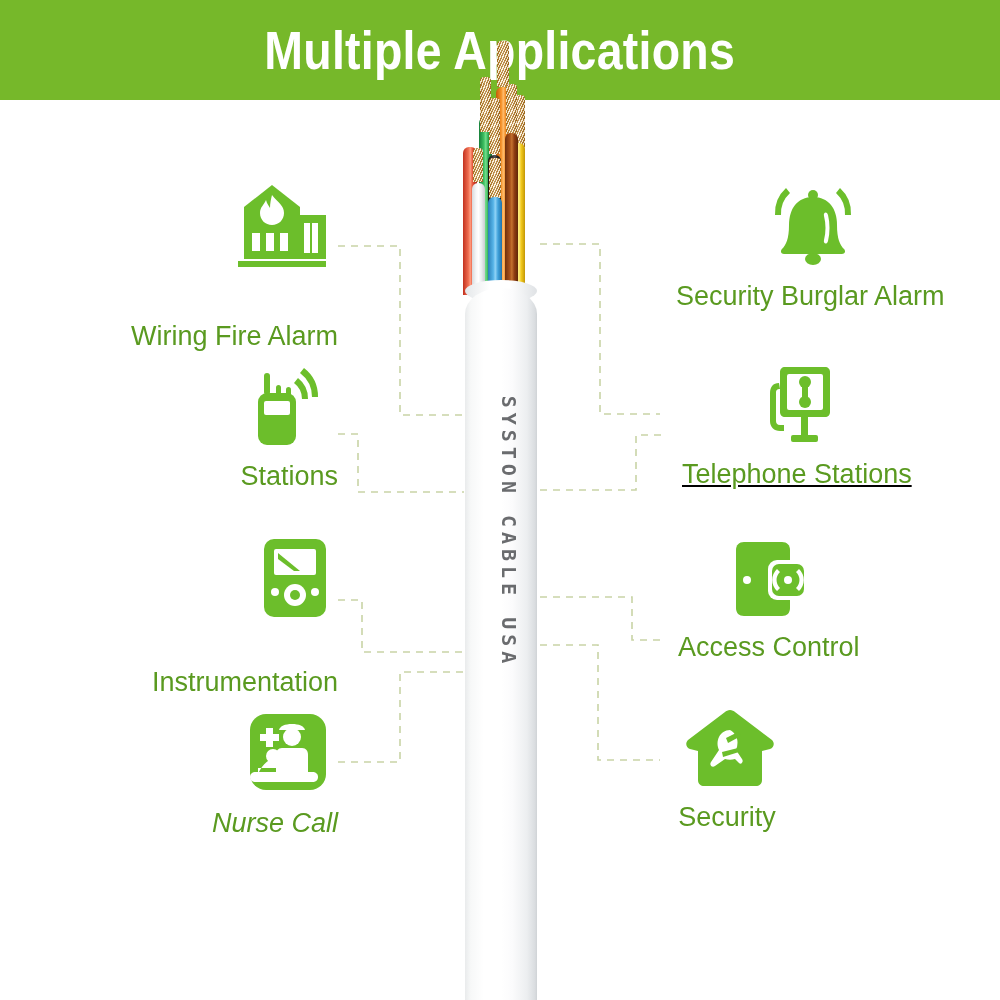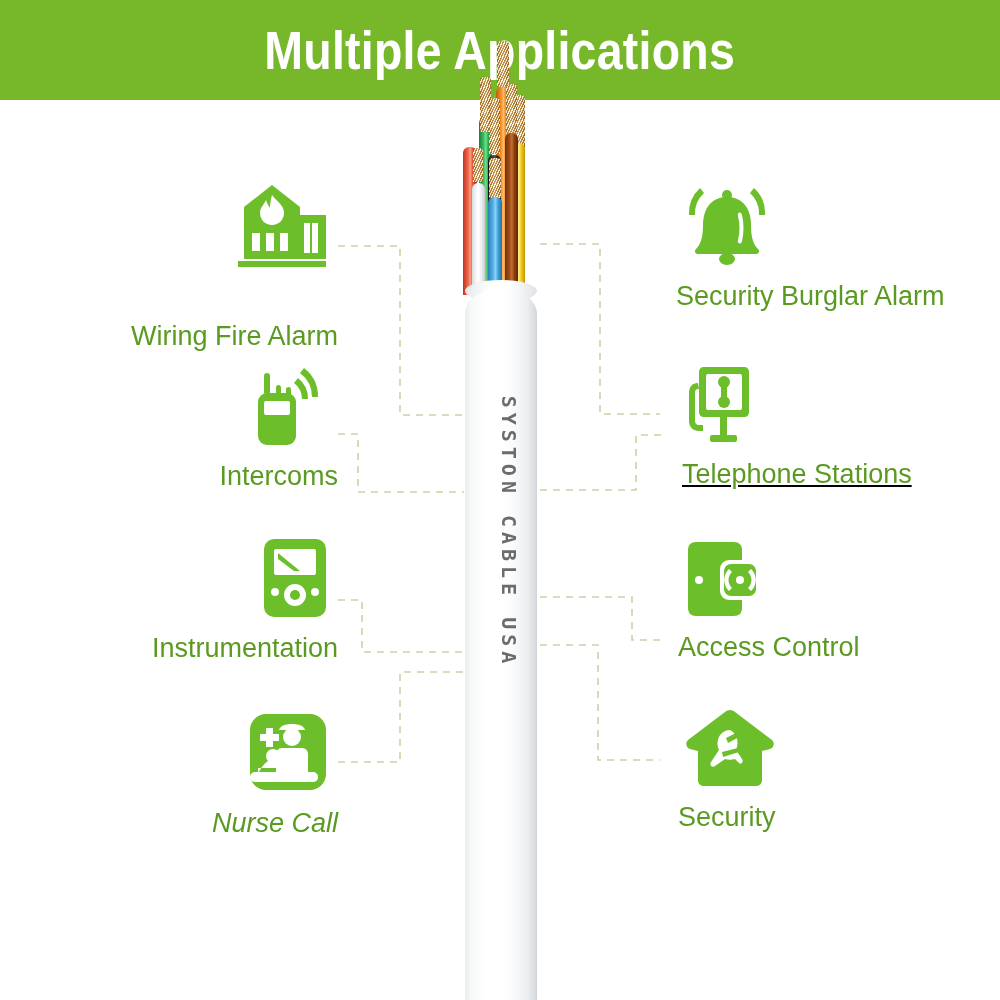--- a/index.html
+++ b/index.html
@@ -117,21 +117,21 @@
     opacity: 0.88;
   }
 
   
   .app-item {
     position: absolute;
     display: flex;
     flex-direction: column;
   }
   .app-item.left  { align-items: flex-end; }
-  .app-item.right { align-items: flex-start; }
+  .app-item.right { align-items: center; }
   .app-label {
     color: #5a9a20;
     font-size: 27px;
     font-weight: normal;
     white-space: nowrap;
     line-height: 1;
   }
   .app-icon {
     display: block;
     margin-bottom: 16px;
@@ -225,24 +225,24 @@
       <g fill="#6cbe2b">
         <rect x="16" y="10" width="6" height="22" rx="3"></rect>
         <rect x="28" y="22" width="5" height="12" rx="2.5"></rect>
         <rect x="38" y="24" width="5" height="10" rx="2.5"></rect>
         <rect x="10" y="30" width="38" height="52" rx="9"></rect>
         <path d="M54 36 a20 20 0 0 0 -8 -16 l4 -5 a26 26 0 0 1 10 21 z"></path>
         <path d="M64 34 a30 30 0 0 0 -12 -24 l4 -5 a36 36 0 0 1 14 29 z"></path>
       </g>
       <rect x="16" y="38" width="26" height="14" rx="2" fill="#ffffff"></rect>
     </svg>
-    <div class="app-label">Intercoms</div>
-  </div>
-
-  <div class="app-item left" style="left:131px; top:537px; width:207px;">
+    <div class="app-label">Stations</div>
+  </div>
+
+  <div class="app-item left" style="left:131px; top:537px; width:207px;gap:34px;">
     <svg class="app-icon" width="70" height="82" viewBox="0 0 70 82">
       <rect x="4" y="2" width="62" height="78" rx="10" fill="#6cbe2b"></rect>
       <rect x="14" y="12" width="42" height="26" rx="2" fill="#ffffff"></rect>
       <path d="M18 16 L40 34 L34 34 L18 22 z" fill="#6cbe2b"></path>
       <circle cx="35" cy="58" r="11" fill="#ffffff"></circle>
       <circle cx="35" cy="58" r="5" fill="#6cbe2b"></circle>
       <circle cx="15" cy="55" r="4" fill="#ffffff"></circle>
       <circle cx="55" cy="55" r="4" fill="#ffffff"></circle>
     </svg>
     <div class="app-label">Instrumentation</div>

